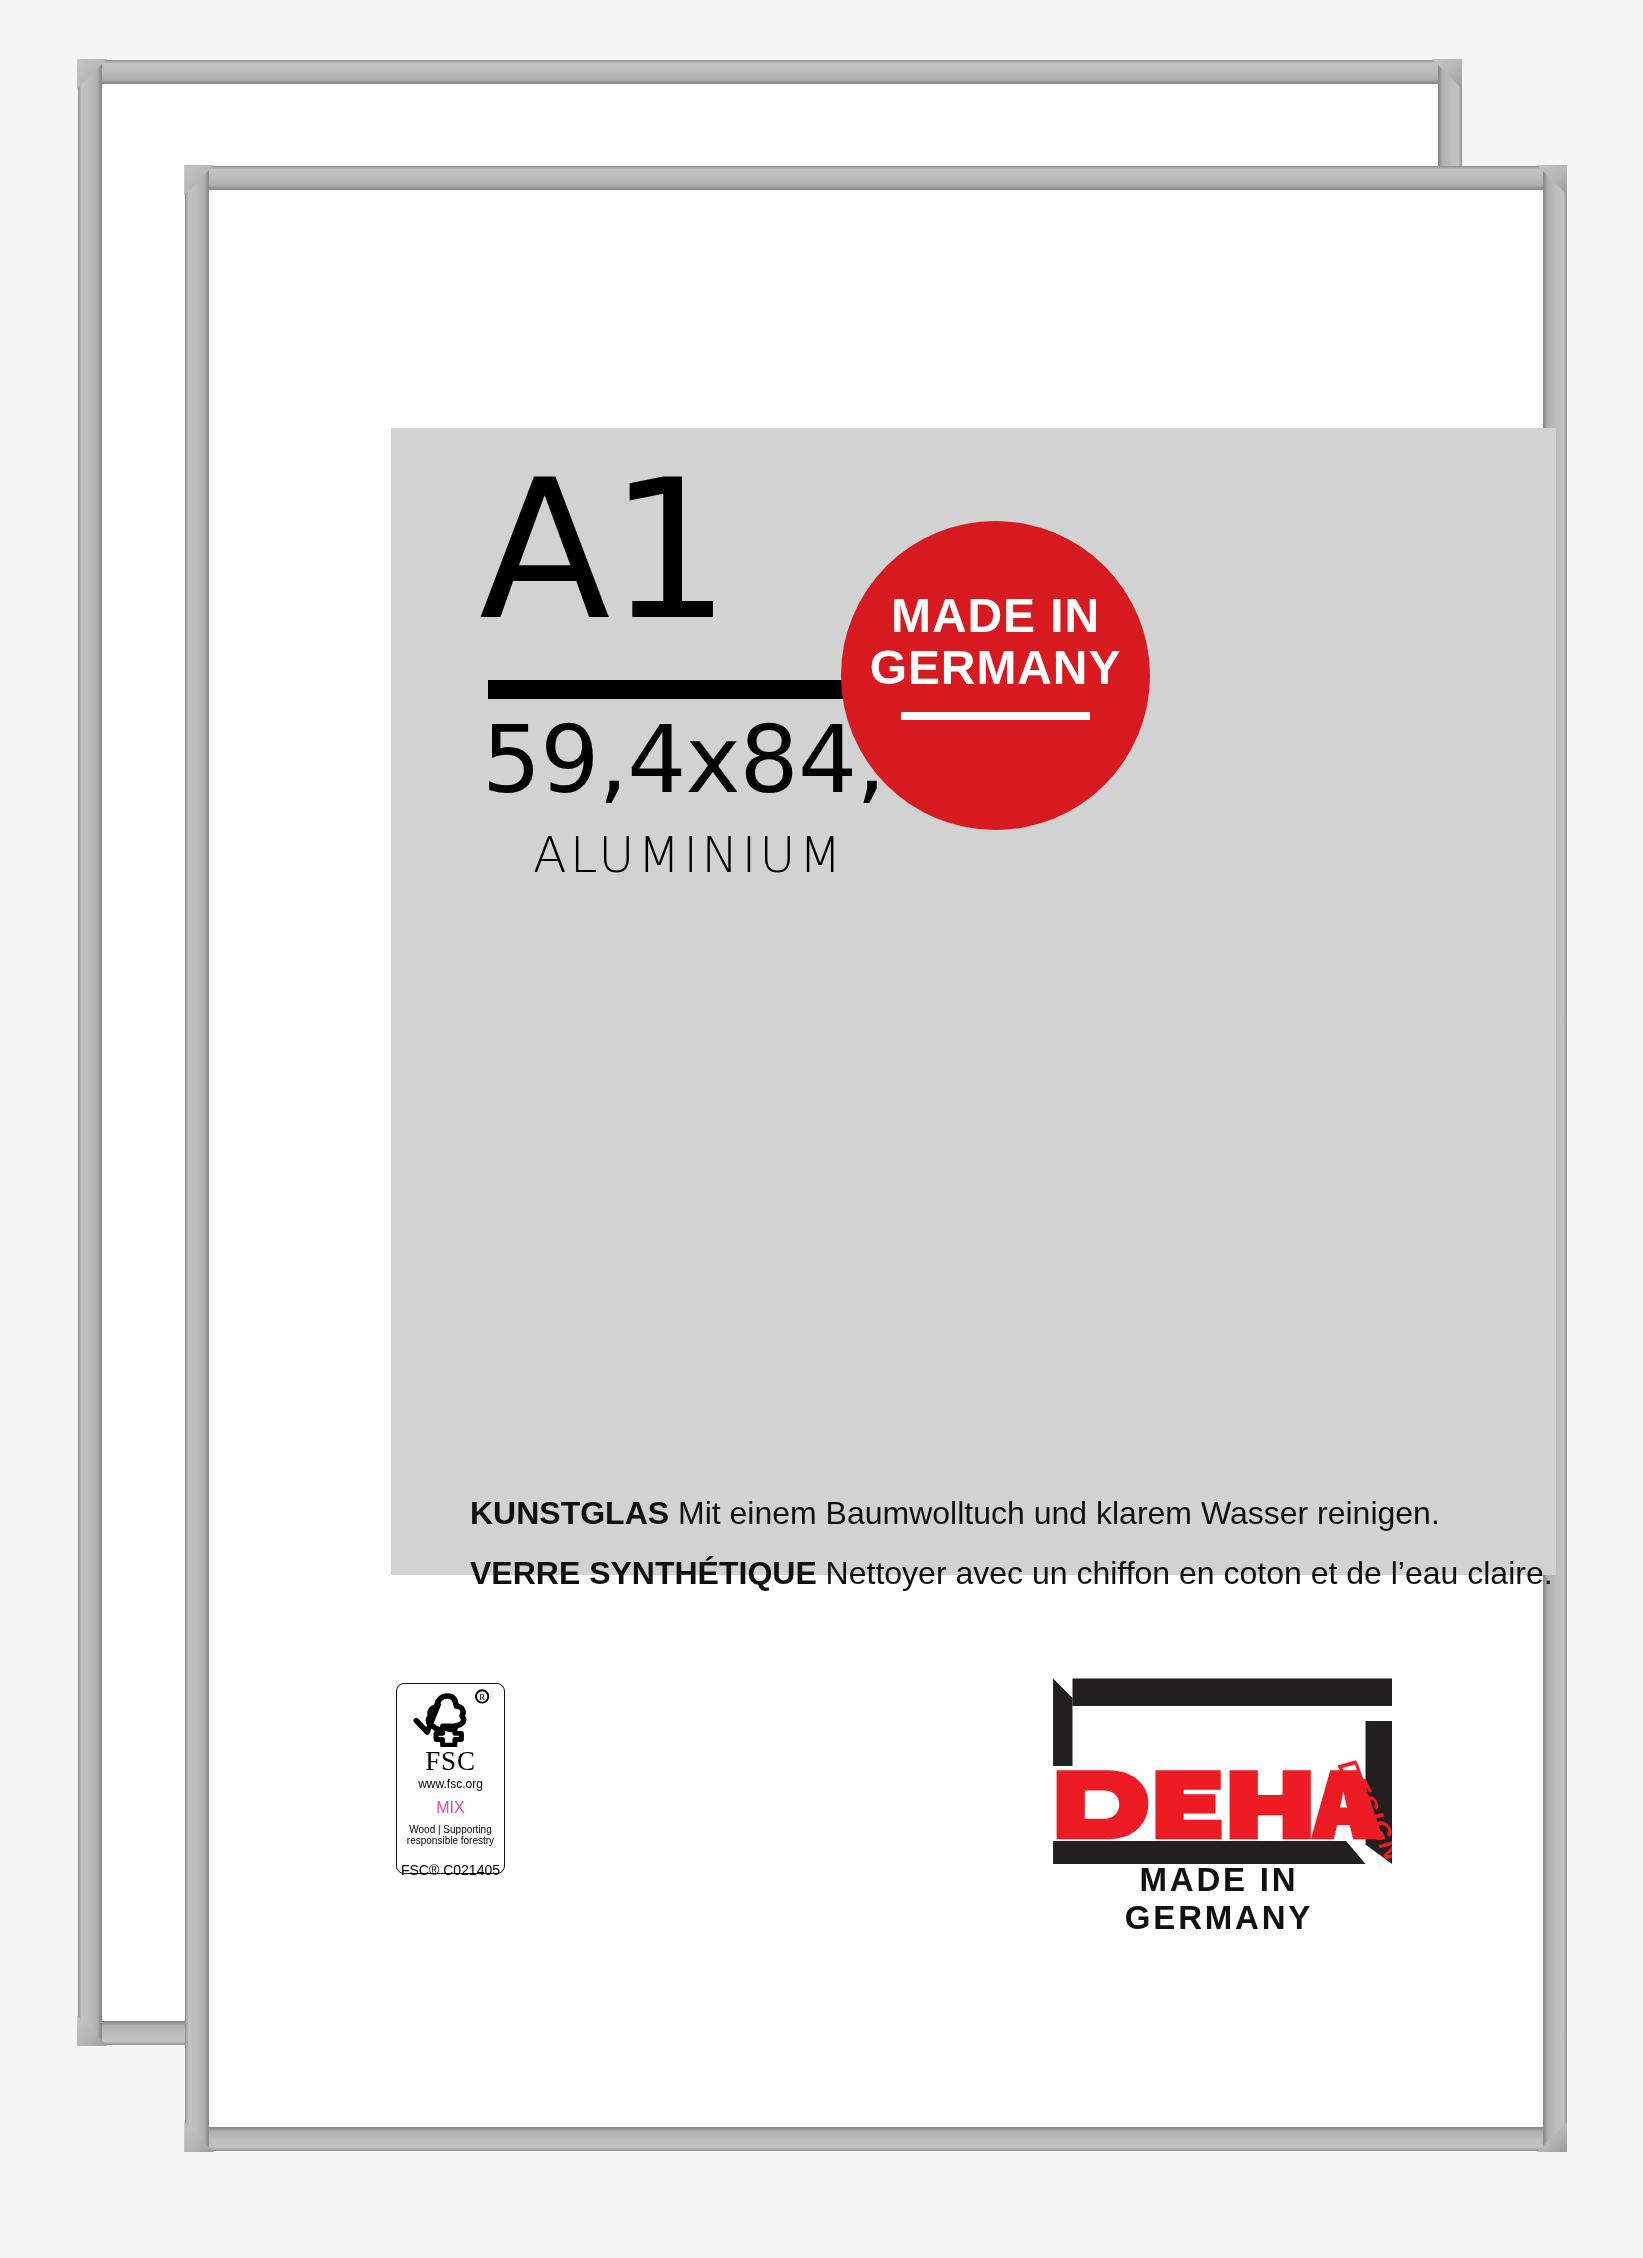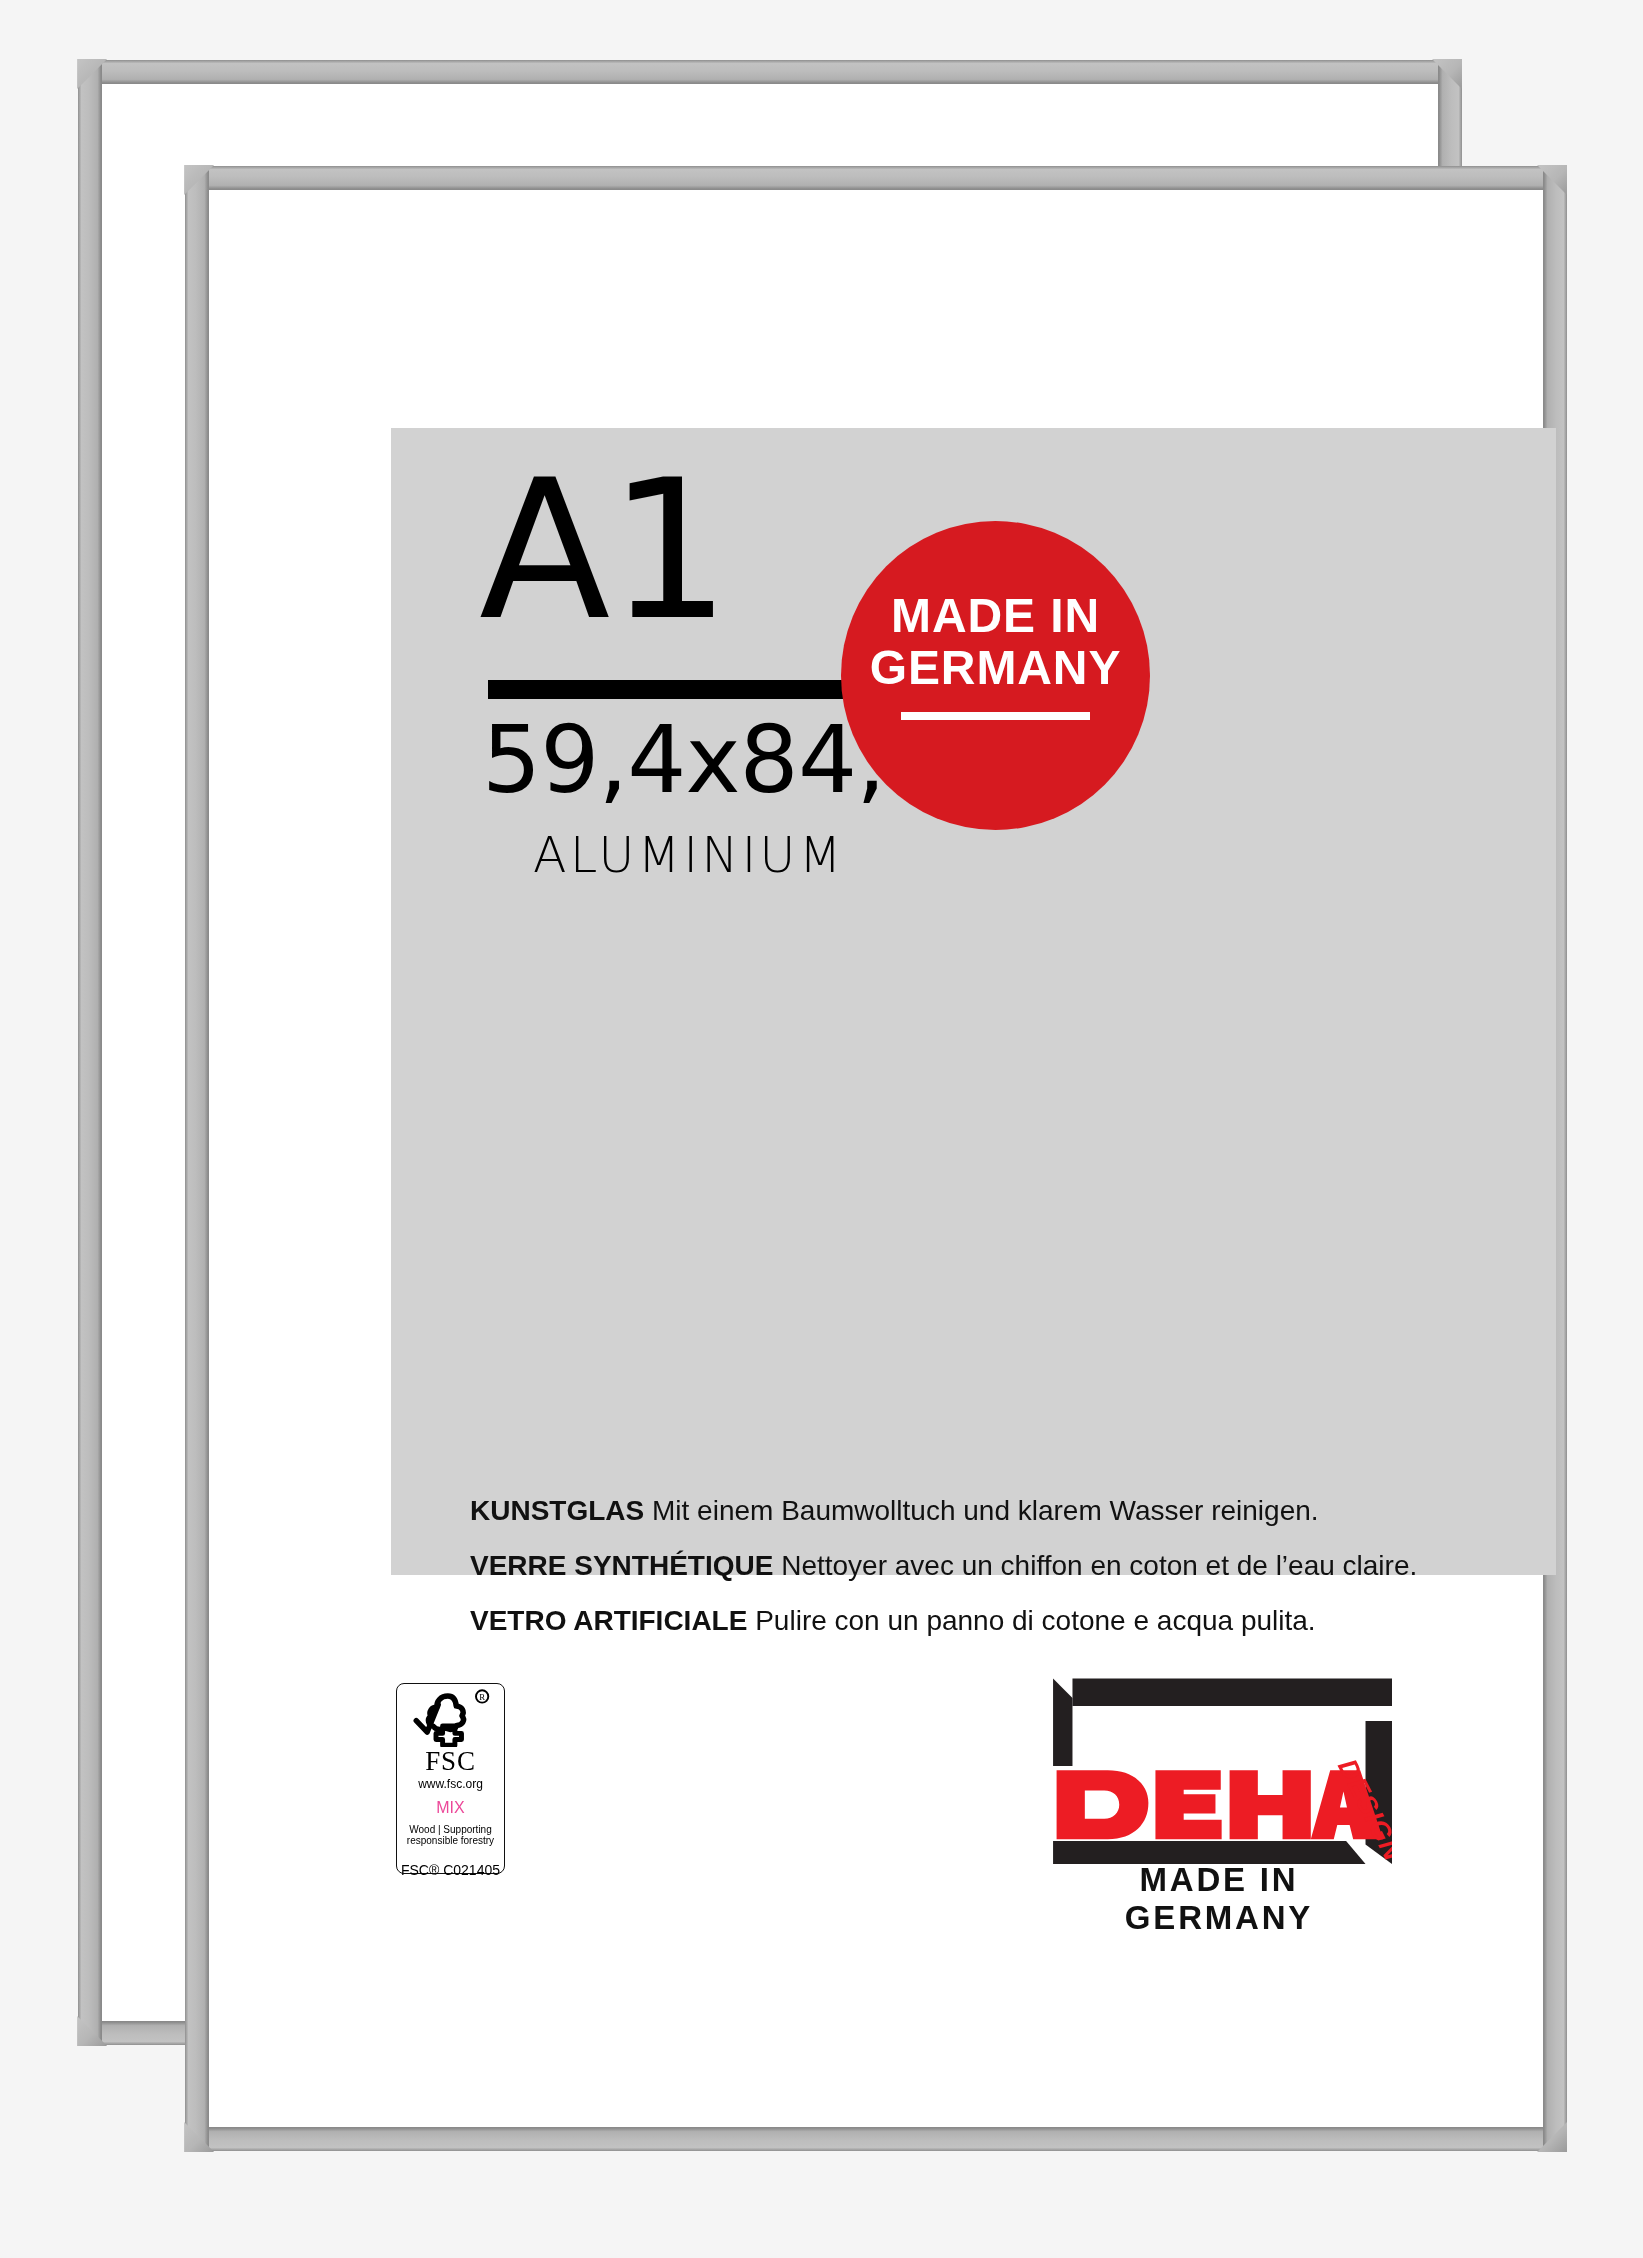--- a/index.html
+++ b/index.html
@@ -135,21 +135,21 @@
   }
 
   
   #care {
     position: absolute;
     left: 79px;
     top: 1067px;
     width: 865px;
   }
   .care-line {
-    font-size: 28px;
+    font-size: 32px;
     color: #111;
     margin-bottom: 23px;
     white-space: nowrap;
     font-family: "Liberation Sans", sans-serif;
   }
   .care-line b {
     font-weight: bold;
   }
 
   
@@ -261,23 +261,20 @@
         </div>
         <div class="seal-rule"></div>
       </div>
 
       <div id="care">
         <div class="care-line">
           <b>KUNSTGLAS</b><span> Mit einem Baumwolltuch und klarem Wasser reinigen.</span>
         </div>
         <div class="care-line">
           <b>VERRE SYNTHÉTIQUE</b><span> Nettoyer avec un chiffon en coton et de l’eau claire.</span>
-        </div>
-        <div class="care-line">
-          <b>VETRO ARTIFICIALE</b><span> Pulire con un panno di cotone e acqua pulita.</span>
         </div>
       </div>
 
     </div>
   </div>
 
   <div id="fsc">
     <div class="fsc-mark">
       <svg width="83" height="58" viewBox="0 0 94 66" aria-hidden="true">
         <g fill="none" stroke="#000" stroke-width="6.2" stroke-linecap="round" stroke-linejoin="round">

